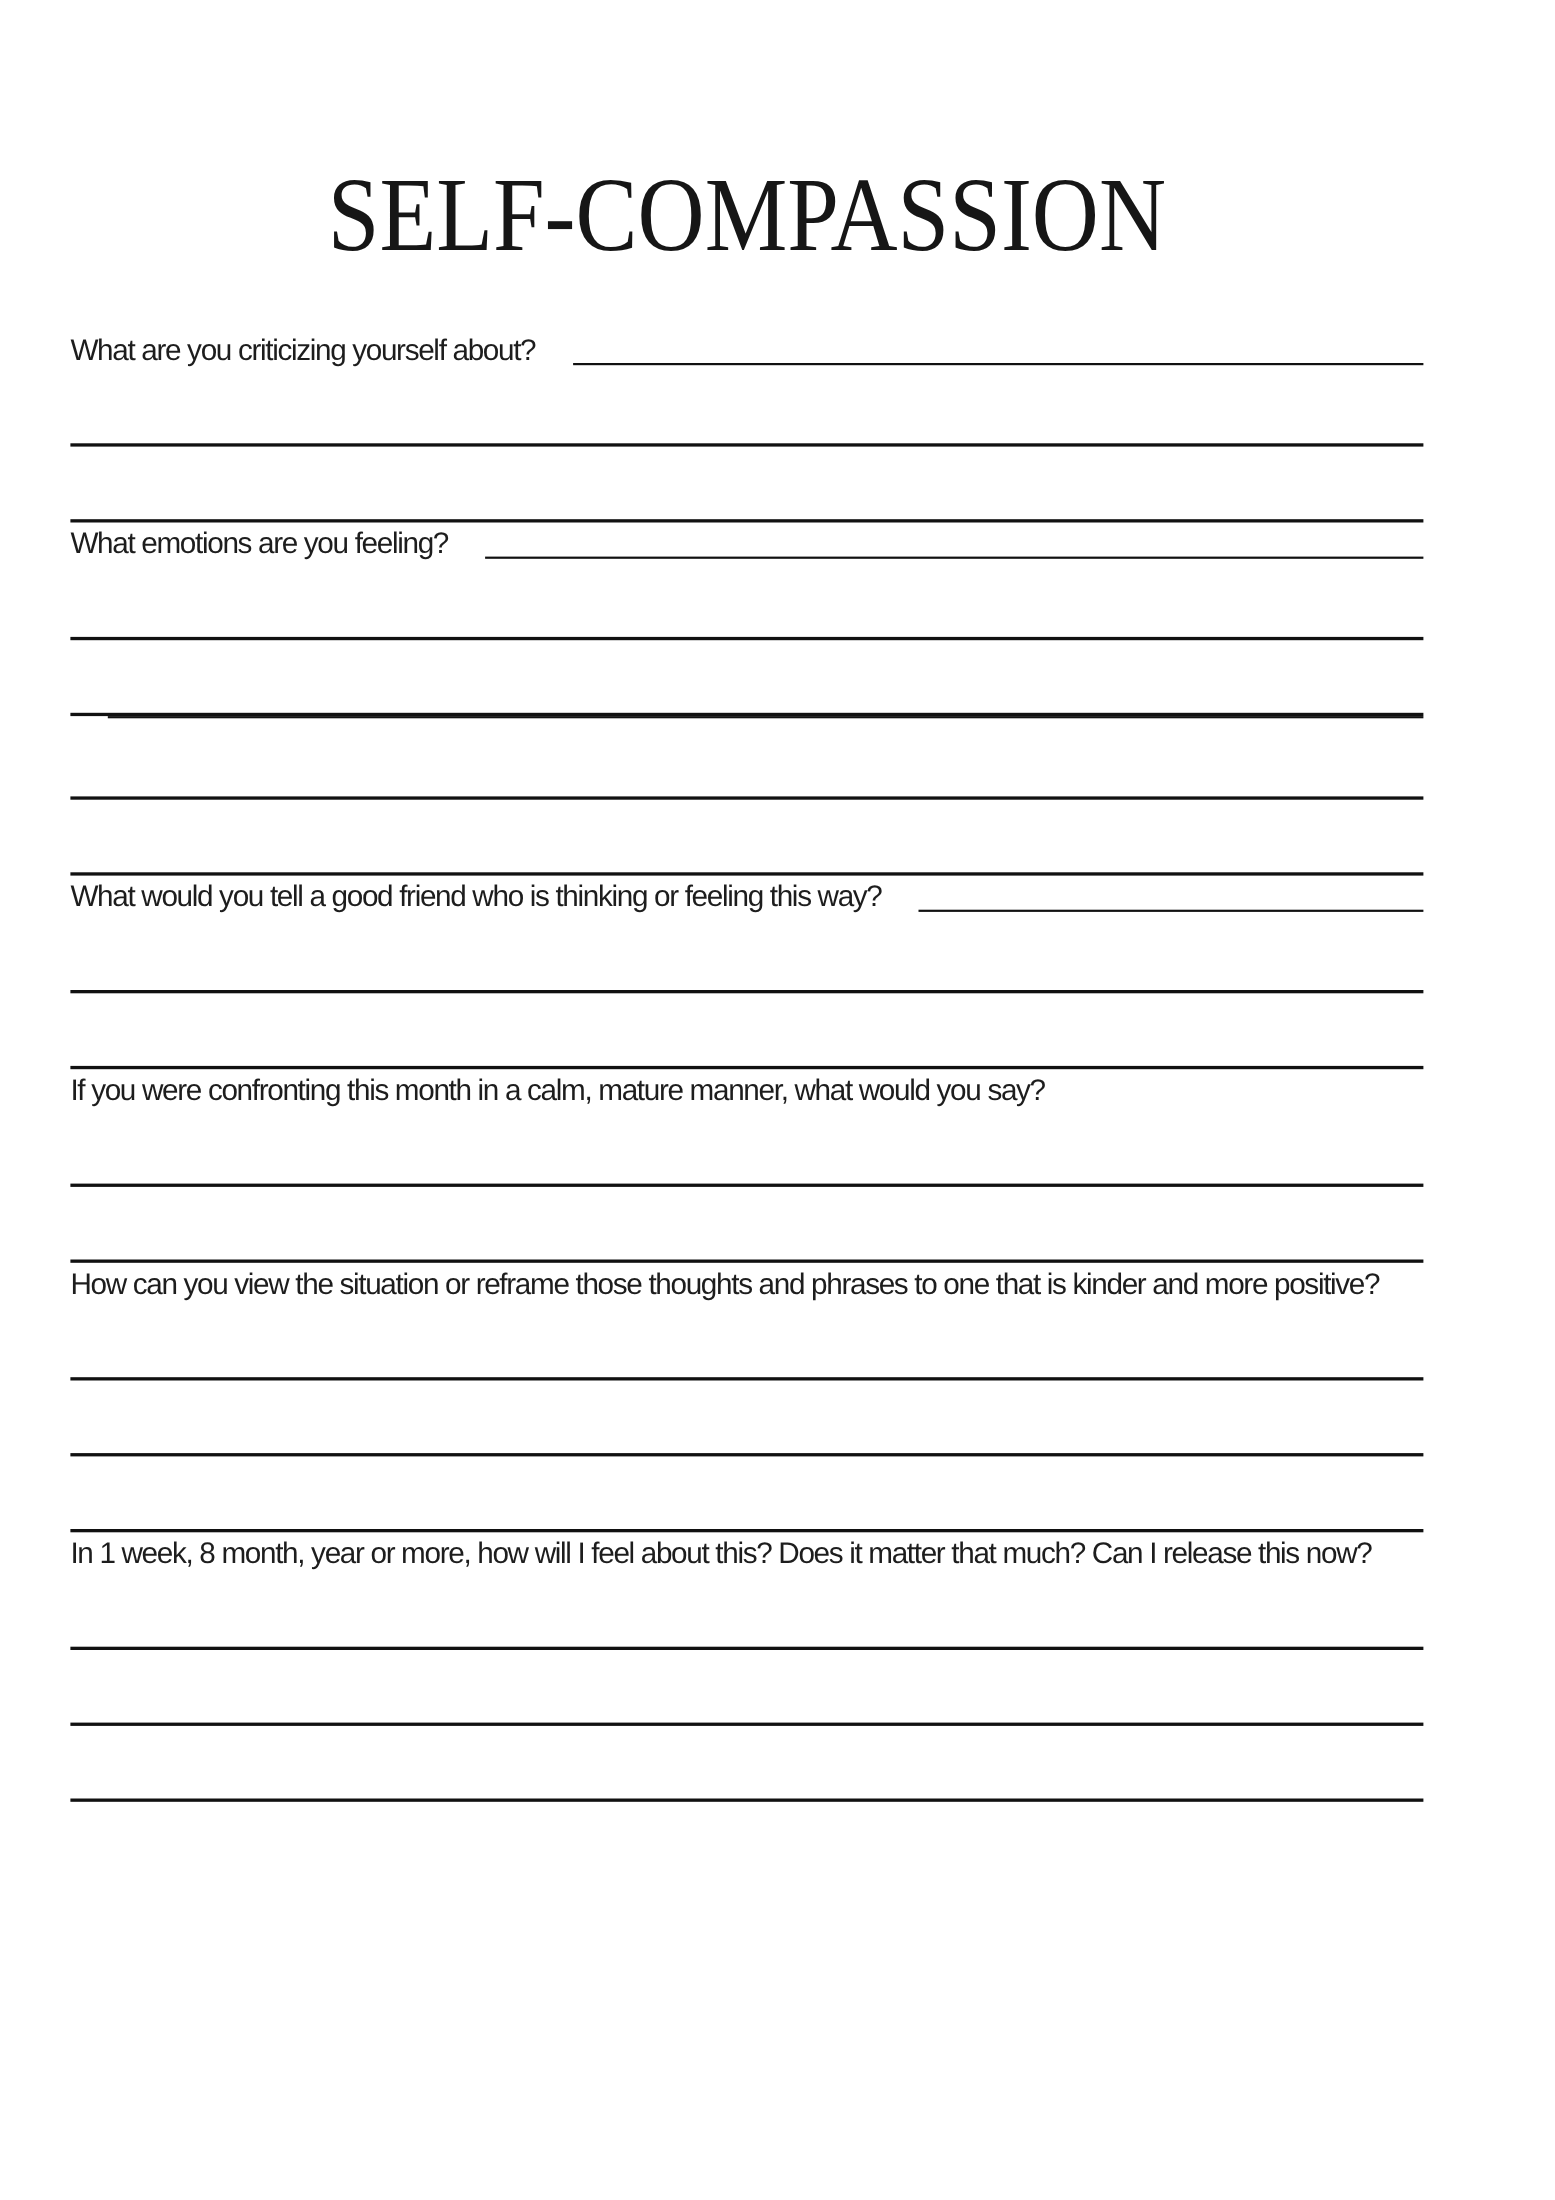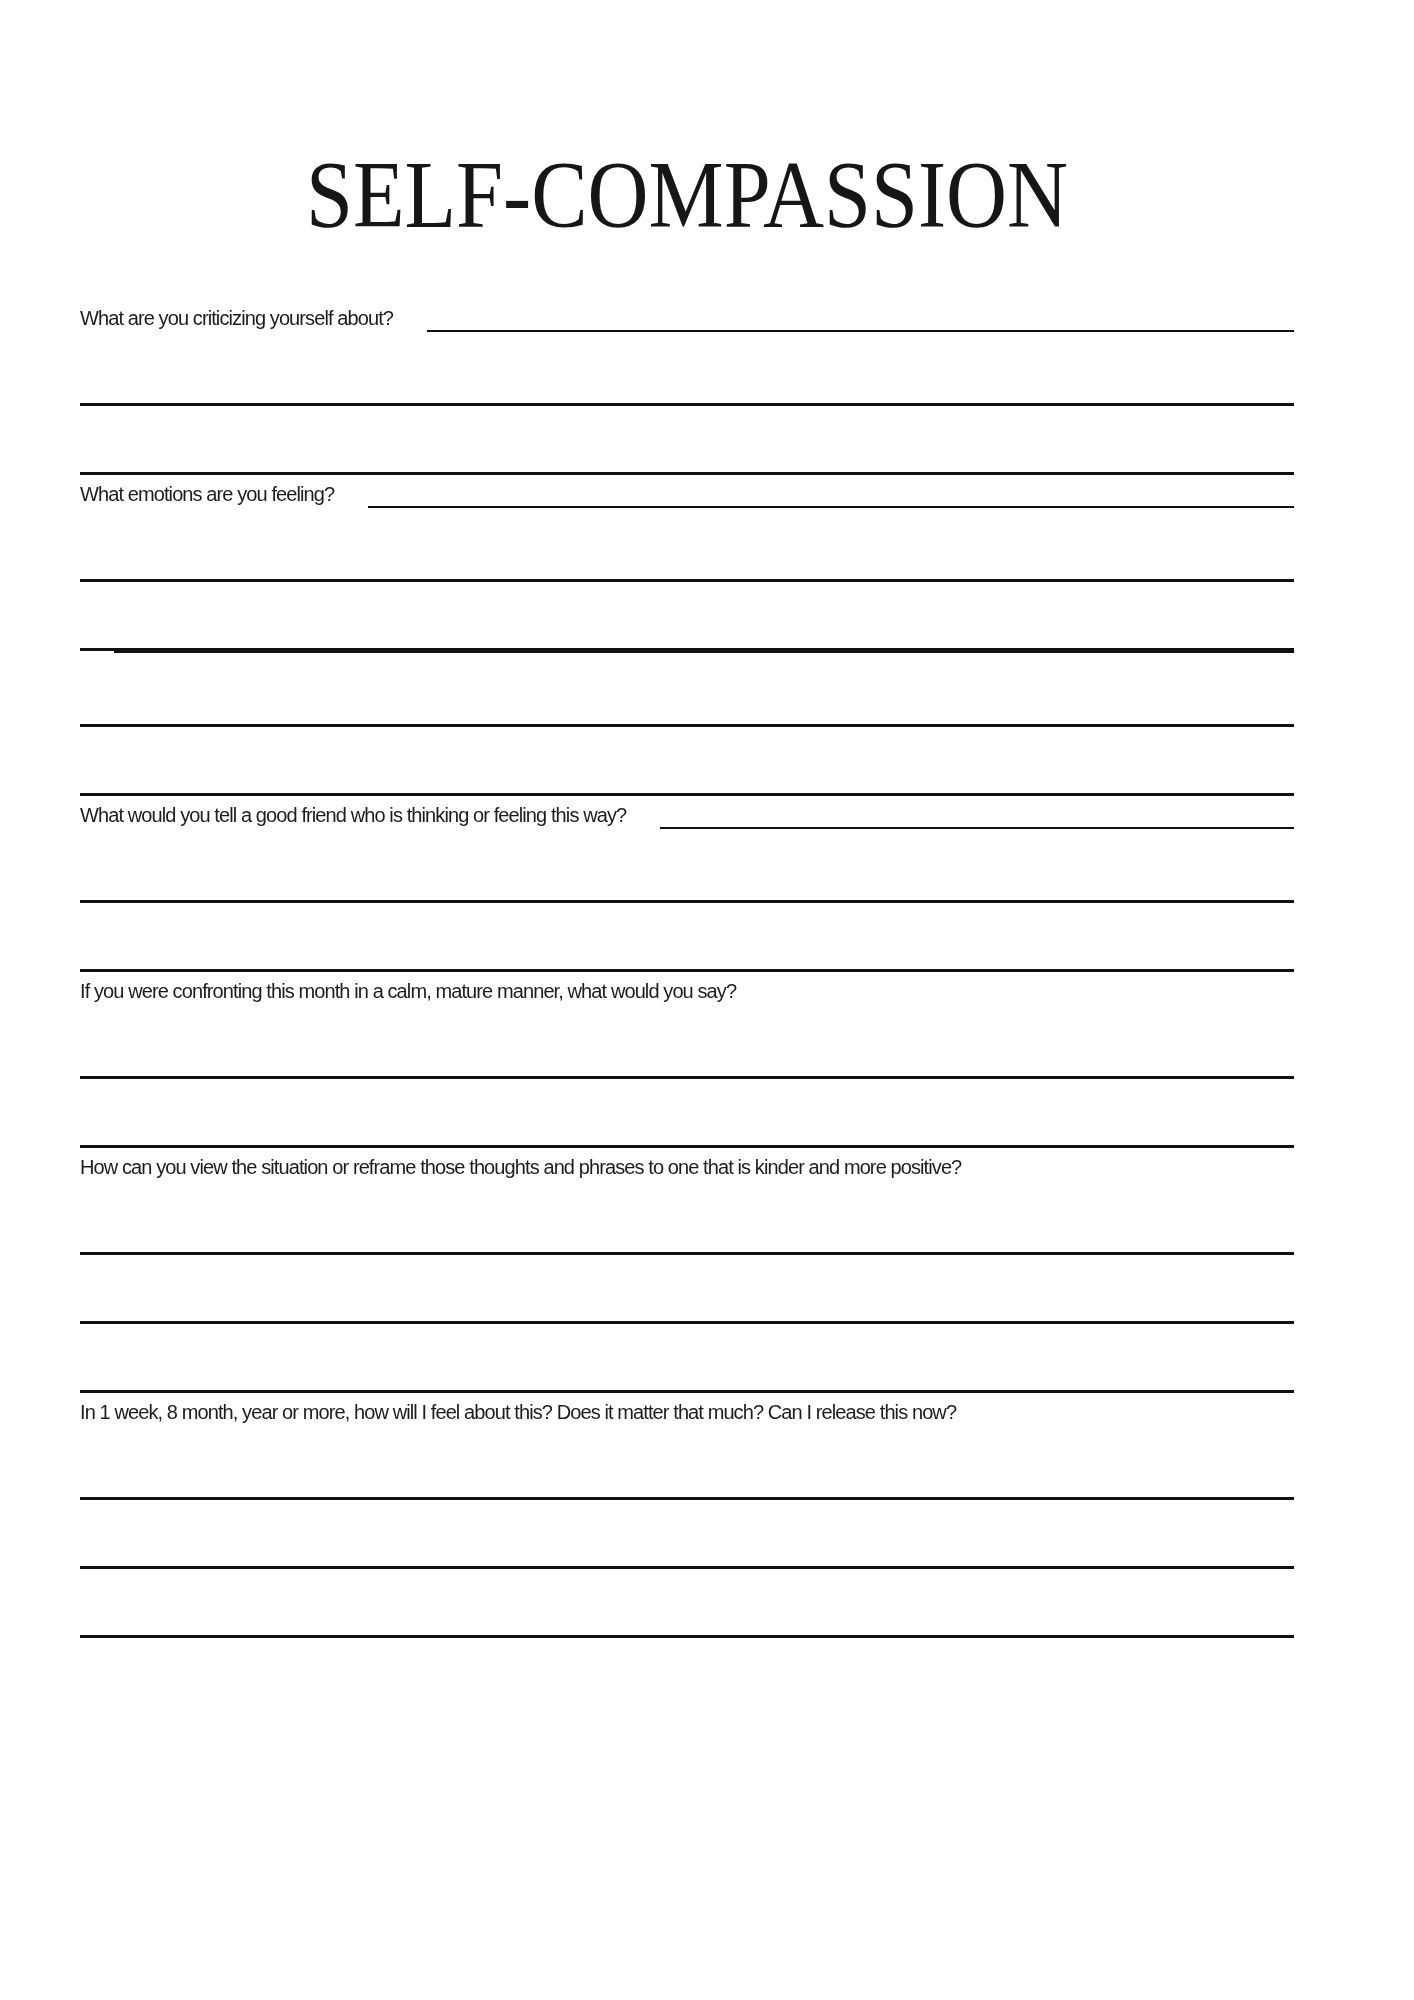--- a/index.html
+++ b/index.html
@@ -6,21 +6,21 @@
     margin: 0;
     padding: 0;
     background: #ffffff;
   }
   .page {
     position: relative;
     box-sizing: border-box;
     width: 1414px;
     height: 2000px;
     background: #ffffff;
-    padding: 147px 120px 0 80px;
+    padding: 147px 120px 0 64px;
     overflow: hidden;
     font-family: "Liberation Sans", "DejaVu Sans", sans-serif;
     color: #1d1d1d;
   }
   h1.title {
     margin: 0;
     text-align: center;
     font-family: "Liberation Serif", "DejaVu Serif", serif;
     font-weight: 400;
     font-size: 96px;
@@ -31,21 +31,21 @@
     color: #161616;
   }
   #sections {
     margin-top: 56px;
   }
   .qsection + .qsection {
   }
   .qrow {
     display: flex;
     align-items: flex-end;
-    font-size: 20px;
+    font-size: 27px;
     line-height: 38px;
     letter-spacing: -0.045em;
     text-align: right;
   }
   .qlabel {
     color: #1d1d1d;
   }
   .inline-line {
     flex: 1 1 auto;
     min-width: 110px;

